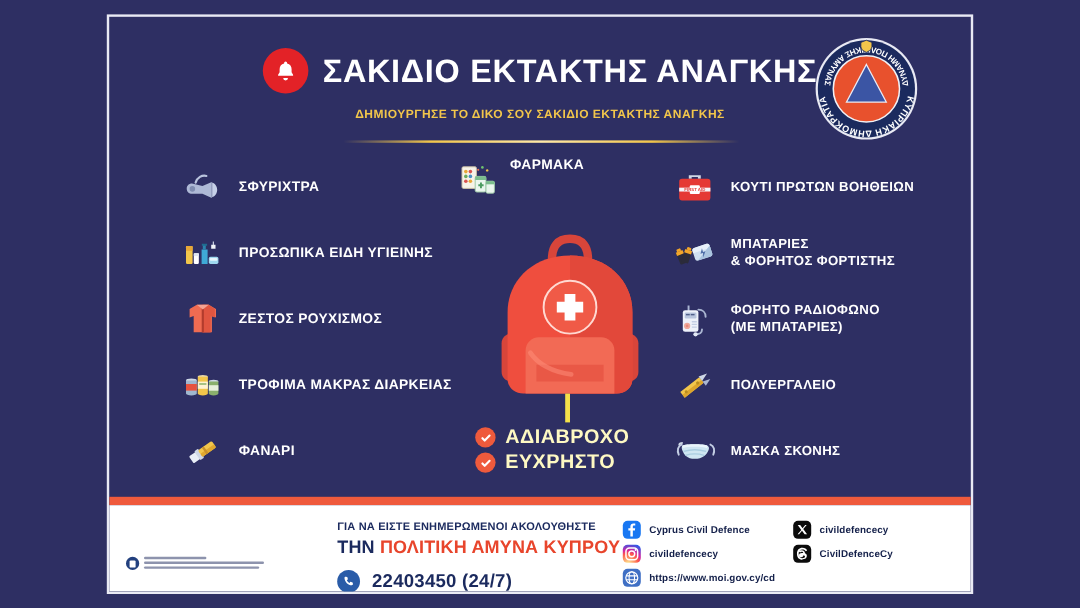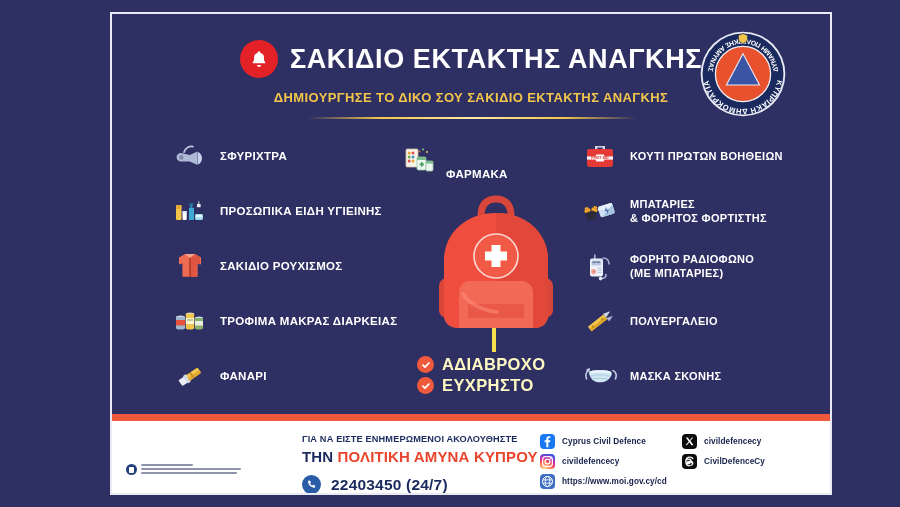--- a/index.html
+++ b/index.html
@@ -10,41 +10,40 @@
   }
   .stage{position:relative;width:900px;height:507px;}
 
   
   .card{
     position:absolute;left:89px;top:12px;width:722px;height:483px;
     background:#2e2f63;
     border:2px solid #e9eaf4;
     box-sizing:border-box;
     overflow:hidden;
-    margin-left:21px;
   }
 
   
   .header{position:absolute;left:0;top:0;width:100%;height:108px;}
   .title-row{
     position:absolute;left:0;top:26px;width:100%;
     display:flex;align-items:center;justify-content:center;gap:12px;
   }
   .bell-badge{
     width:38px;height:38px;border-radius:50%;background:#e32227;
     display:flex;align-items:center;justify-content:center;flex:0 0 auto;
   }
   .bell-badge svg{width:20px;height:20px;display:block;}
   .main-title{
     color:#ffffff;font-size:27px;font-weight:700;letter-spacing:.6px;
     white-space:nowrap;line-height:1;
   }
   .sub-title{
     position:absolute;left:0;top:76px;width:100%;text-align:center;
-    color:#f2c64b;font-size:13px;font-weight:700;letter-spacing:.4px;
+    color:#f2c64b;font-size:10px;font-weight:700;letter-spacing:.4px;
     white-space:nowrap;
   }
   .gold-rule{
     position:absolute;left:195px;top:103px;width:330px;height:2px;
     background:linear-gradient(90deg,rgba(242,198,75,0) 0%,#f2c64b 22%,#ffe9a8 50%,#f2c64b 78%,rgba(242,198,75,0) 100%);
   }
 
   
   .emblem{position:absolute;left:585px;top:14px;width:92px;height:92px;}
   .emblem svg{width:92px;height:92px;display:block;}
@@ -60,21 +59,21 @@
   .item .ico{width:40px;height:40px;flex:0 0 auto;display:flex;align-items:center;justify-content:center;}
   .item .ico svg{display:block;}
   .item .lbl{
     color:#ffffff;font-size:11.5px;font-weight:700;letter-spacing:.3px;
     line-height:1.28;
   }
   .col-right .item .lbl{font-size:11px;}
 
   
   .center{position:absolute;left:287px;top:118px;width:190px;}
-  .center-top{display:flex;align-items:flex-end;gap:9px;height:48px;}
+  .center-top{display:flex;align-items:flex-start;gap:9px;height:48px;}
   .center-top .ico{width:38px;height:38px;display:flex;align-items:center;justify-content:center;}
   .center-top .lbl{color:#fff;font-size:11.5px;font-weight:700;letter-spacing:.3px;}
   .pack{position:absolute;left:22px;top:50px;width:150px;height:172px;}
   .pack svg{width:150px;height:172px;display:block;}
   .checks{position:absolute;left:18px;top:224px;}
   .check-row{display:flex;align-items:center;gap:8px;margin-bottom:4px;}
   .check-badge{
     width:17px;height:17px;border-radius:50%;background:#ef5a3c;
     display:flex;align-items:center;justify-content:center;flex:0 0 auto;
   }
@@ -193,21 +192,21 @@
 
       <div class="item">
         <span class="ico">
           <svg width="34" height="34" viewBox="0 0 34 34">
             <path d="M12 5h10l6 3.4v7.2l-3.4-1.2v13.4H9.4V14.4L6 15.6V8.4z" fill="#ef6b52"></path>
             <path d="M17 5v23h6.6V14.4L27 15.6V8.4L22 5z" fill="#e05540"></path>
             <rect x="16.1" y="5" width="1.8" height="23" fill="#b23c2d"></rect>
             <path d="M12 5l5 4 5-4z" fill="#f5a392"></path>
           </svg>
         </span>
-        <span class="lbl">ΣΑΚΙΔΙΟ ΡΟΥΧΙΣΜΟΣ</span>
+        <span class="lbl">ΖΕΣΤΟΣ ΡΟΥΧΙΣΜΟΣ</span>
       </div>
 
       <div class="item">
         <span class="ico">
           <svg width="34" height="34" viewBox="0 0 34 34">
             <ellipse cx="7.5" cy="13" rx="4.5" ry="1.6" fill="#cfd8e6"></ellipse>
             <path d="M3 13v11c0 .9 2 1.6 4.5 1.6S12 24.9 12 24V13z" fill="#9fb7cf"></path>
             <rect x="3" y="16" width="9" height="5.5" fill="#e6523f"></rect>
             <ellipse cx="17" cy="10" rx="4.2" ry="1.5" fill="#e9d7a8"></ellipse>
             <path d="M12.8 10v14c0 .9 1.9 1.6 4.2 1.6s4.2-.7 4.2-1.6V10z" fill="#f2c64b"></path>

